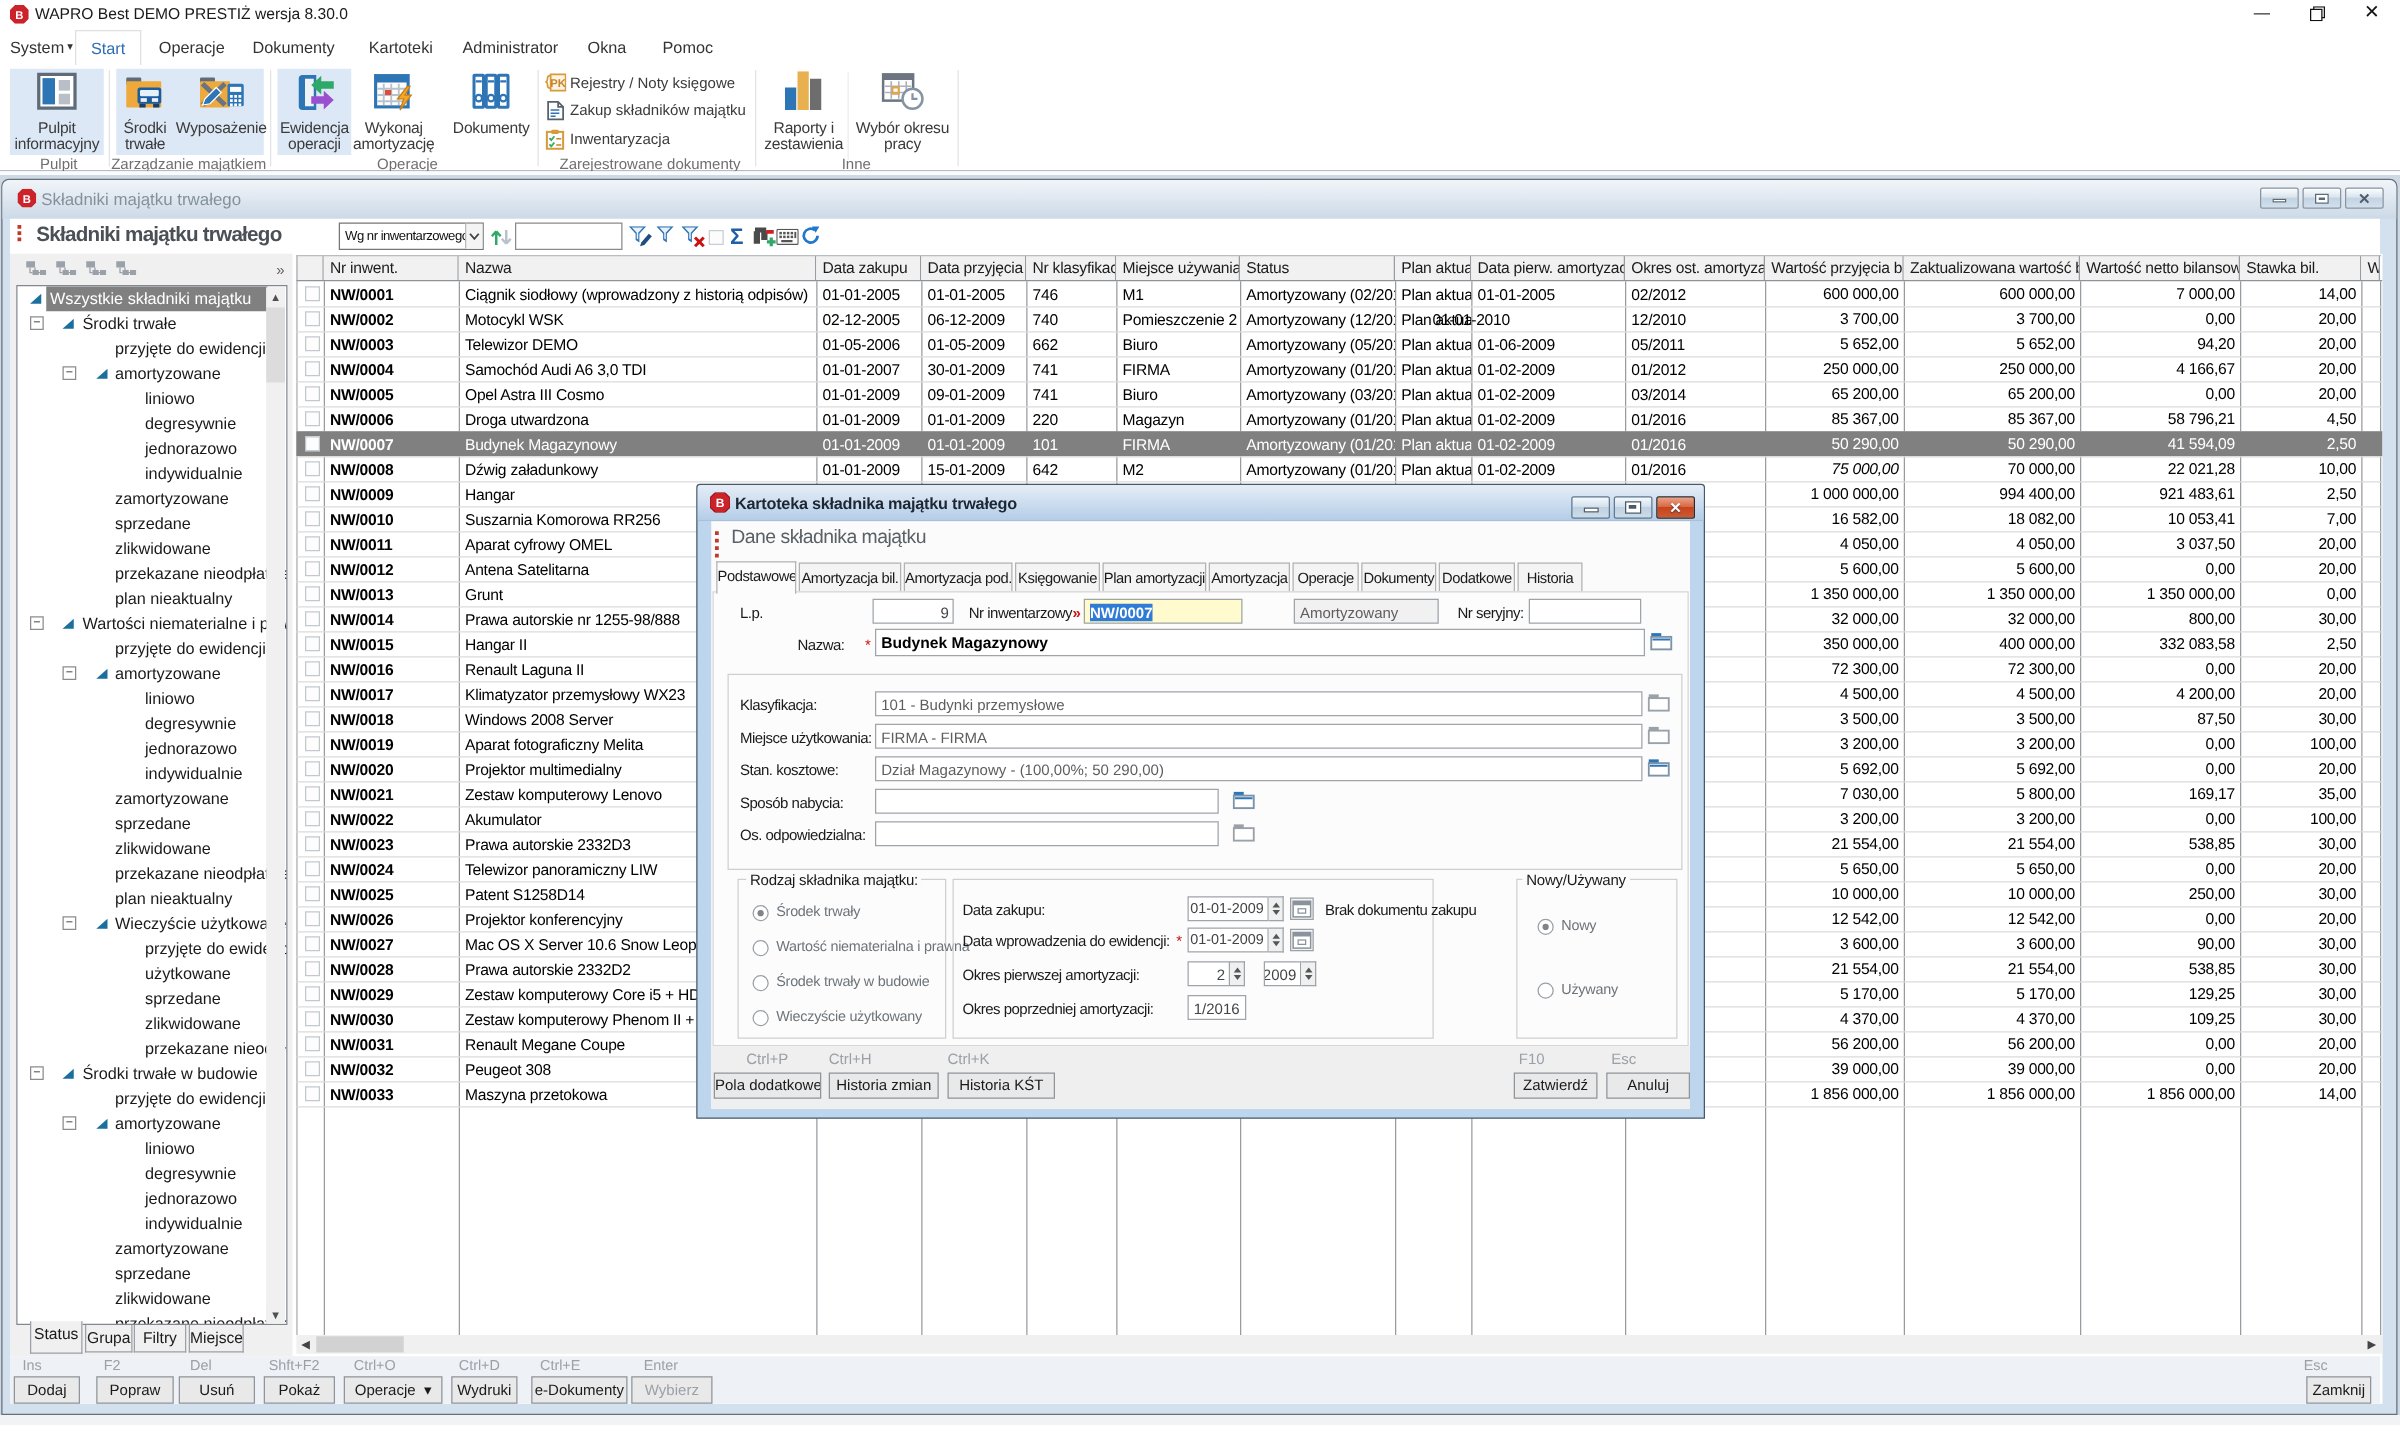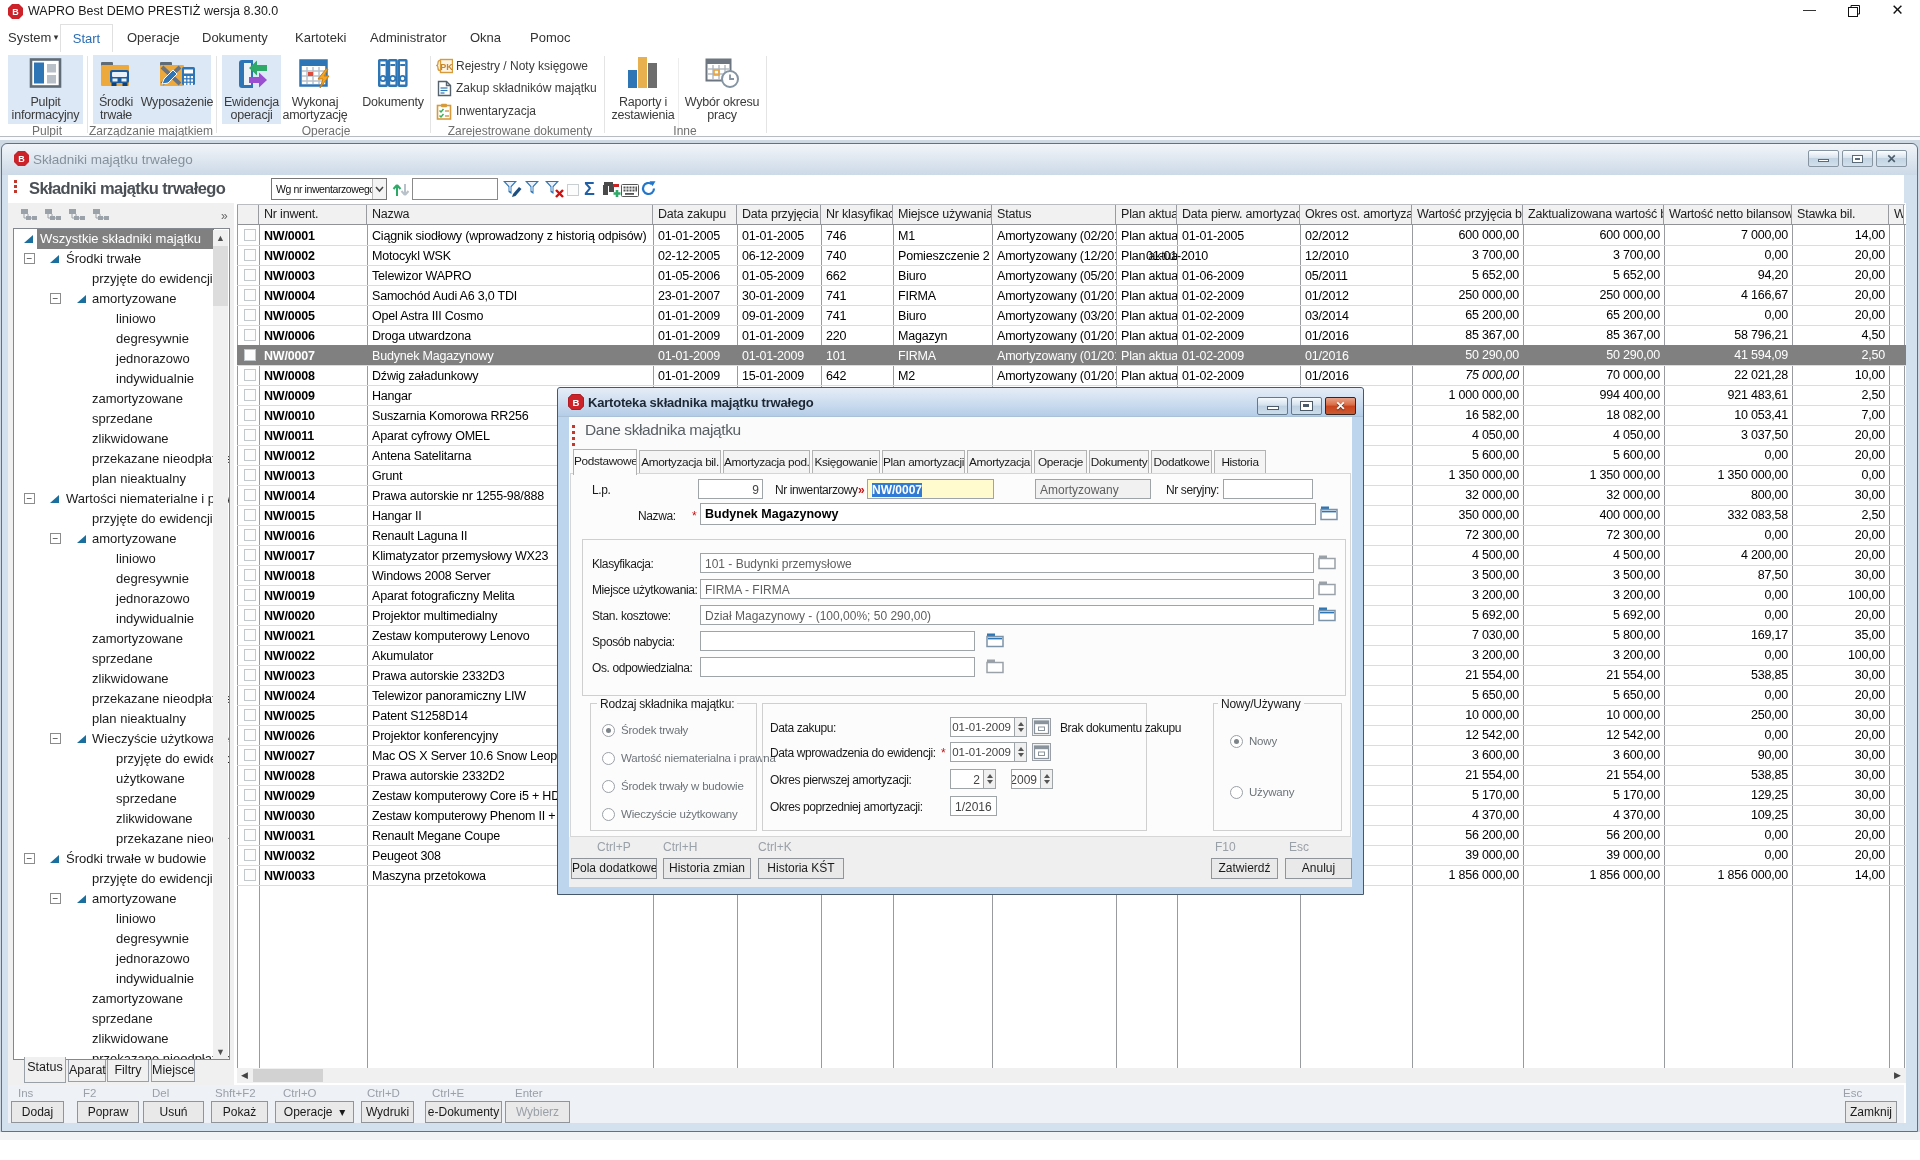--- a/index.html
+++ b/index.html
@@ -519,21 +519,21 @@
             <div class="abs trow" style="top:820px;">
               <div class="lbl" style="left:77px;">przekazane nieodpłatnie</div>
             </div>
             <div class="vsb">
               <div class="sbarrow" style="top:0;">▲</div>
               <div class="sbarrow" style="bottom:0;">▼</div>
               <div style="position:absolute;left:0;top:16px;width:15px;height:60px;background:#dcdcdc;"></div>
             </div>
           </div>
           <div class="abs btab" style="left:16px;width:42px;top:854px;height:26px;background:#f0f0f0;z-index:3;">Status</div>
-          <div class="abs btab" style="left:60px;width:38px;">Aparat</div>
+          <div class="abs btab" style="left:60px;width:38px;">Grupa</div>
           <div class="abs btab" style="left:99px;width:42px;">Filtry</div>
           <div class="abs btab" style="left:143px;width:44px;">Miejsce</div>
         </div>
 <div class="abs" id="tablearea">
           <div class="th" style="left:0px;width:22px;"></div>
           <div class="th" style="left:22px;width:108px;">Nr inwent.</div>
           <div class="th" style="left:130px;width:286px;">Nazwa</div>
           <div class="th" style="left:416px;width:84px;">Data zakupu</div>
           <div class="th" style="left:500px;width:84px;">Data przyjęcia</div>
           <div class="th" style="left:584px;width:72px;">Nr klasyfikacji</div>
@@ -593,38 +593,38 @@
           <div class="cell" style="left:879px;top:42px;width:61px;">Plan aktualny</div>
           <div class="cell" style="left:904px;top:42px;width:123px;">01-01-2010</div>
           <div class="cell" style="left:1063px;top:42px;width:112px;">12/2010</div>
           <div class="cell num" style="left:1175px;top:42px;width:111px;">3 700,00</div>
           <div class="cell num" style="left:1286px;top:42px;width:141px;">3 700,00</div>
           <div class="cell num" style="left:1427px;top:42px;width:128px;">0,00</div>
           <div class="cell num" style="left:1555px;top:42px;width:97px;">20,00</div>
           <div class="rline" style="left:0;top:62px;"></div>
           <div class="cb" style="left:7px;top:66px;"></div>
           <div class="cell" style="left:22px;top:62px;width:108px;font-weight:bold;">NW/0003</div>
-          <div class="cell" style="left:130px;top:62px;width:286px;">Telewizor WAPRO</div>
+          <div class="cell" style="left:130px;top:62px;width:286px;">Telewizor DEMO</div>
           <div class="cell" style="left:416px;top:62px;width:84px;">01-05-2006</div>
           <div class="cell" style="left:500px;top:62px;width:84px;">01-05-2009</div>
           <div class="cell" style="left:584px;top:62px;width:72px;">662</div>
           <div class="cell" style="left:656px;top:62px;width:99px;">Biuro</div>
           <div class="cell" style="left:755px;top:62px;width:124px;">Amortyzowany (05/2011)</div>
           <div class="cell" style="left:879px;top:62px;width:61px;">Plan aktualny</div>
           <div class="cell" style="left:940px;top:62px;width:123px;">01-06-2009</div>
           <div class="cell" style="left:1063px;top:62px;width:112px;">05/2011</div>
           <div class="cell num" style="left:1175px;top:62px;width:111px;">5 652,00</div>
           <div class="cell num" style="left:1286px;top:62px;width:141px;">5 652,00</div>
           <div class="cell num" style="left:1427px;top:62px;width:128px;">94,20</div>
           <div class="cell num" style="left:1555px;top:62px;width:97px;">20,00</div>
           <div class="rline" style="left:0;top:82px;"></div>
           <div class="cb" style="left:7px;top:86px;"></div>
           <div class="cell" style="left:22px;top:82px;width:108px;font-weight:bold;">NW/0004</div>
           <div class="cell" style="left:130px;top:82px;width:286px;">Samochód Audi A6 3,0 TDI</div>
-          <div class="cell" style="left:416px;top:82px;width:84px;">23-01-2007</div>
+          <div class="cell" style="left:416px;top:82px;width:84px;">01-01-2007</div>
           <div class="cell" style="left:500px;top:82px;width:84px;">30-01-2009</div>
           <div class="cell" style="left:584px;top:82px;width:72px;">741</div>
           <div class="cell" style="left:656px;top:82px;width:99px;">FIRMA</div>
           <div class="cell" style="left:755px;top:82px;width:124px;">Amortyzowany (01/2012)</div>
           <div class="cell" style="left:879px;top:82px;width:61px;">Plan aktualny</div>
           <div class="cell" style="left:940px;top:82px;width:123px;">01-02-2009</div>
           <div class="cell" style="left:1063px;top:82px;width:112px;">01/2012</div>
           <div class="cell num" style="left:1175px;top:82px;width:111px;">250 000,00</div>
           <div class="cell num" style="left:1286px;top:82px;width:141px;">250 000,00</div>
           <div class="cell num" style="left:1427px;top:82px;width:128px;">4 166,67</div>

